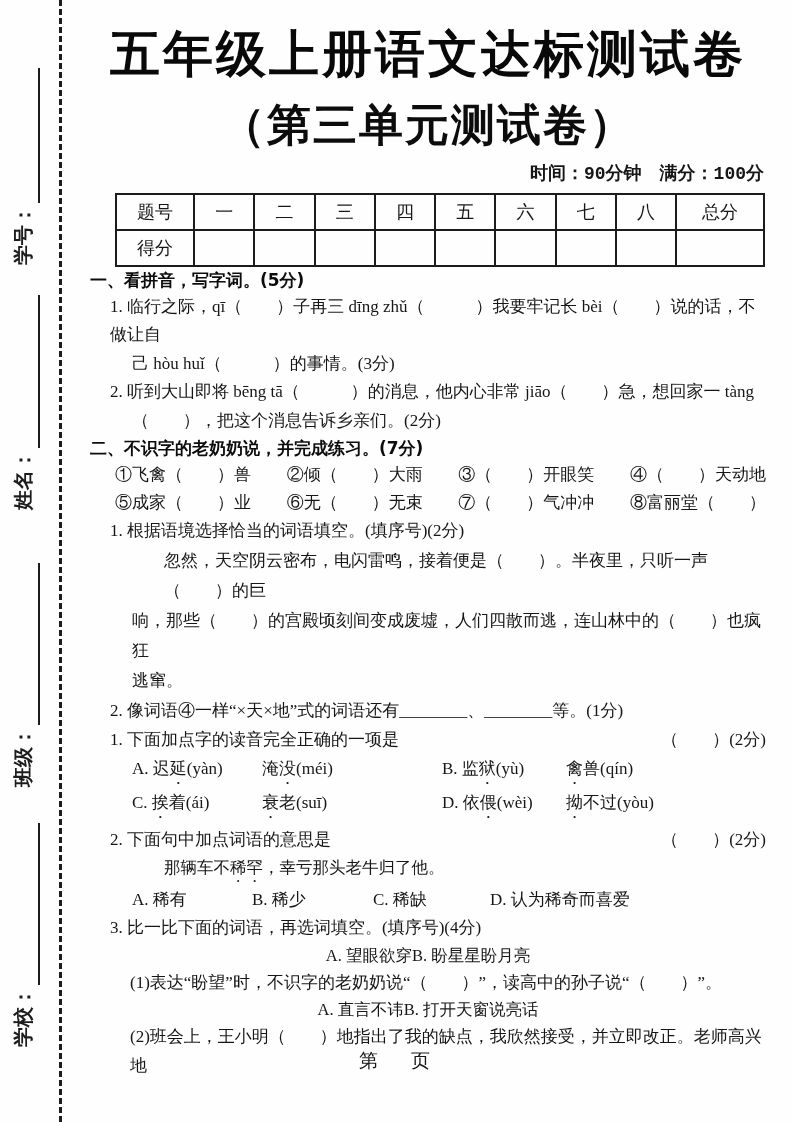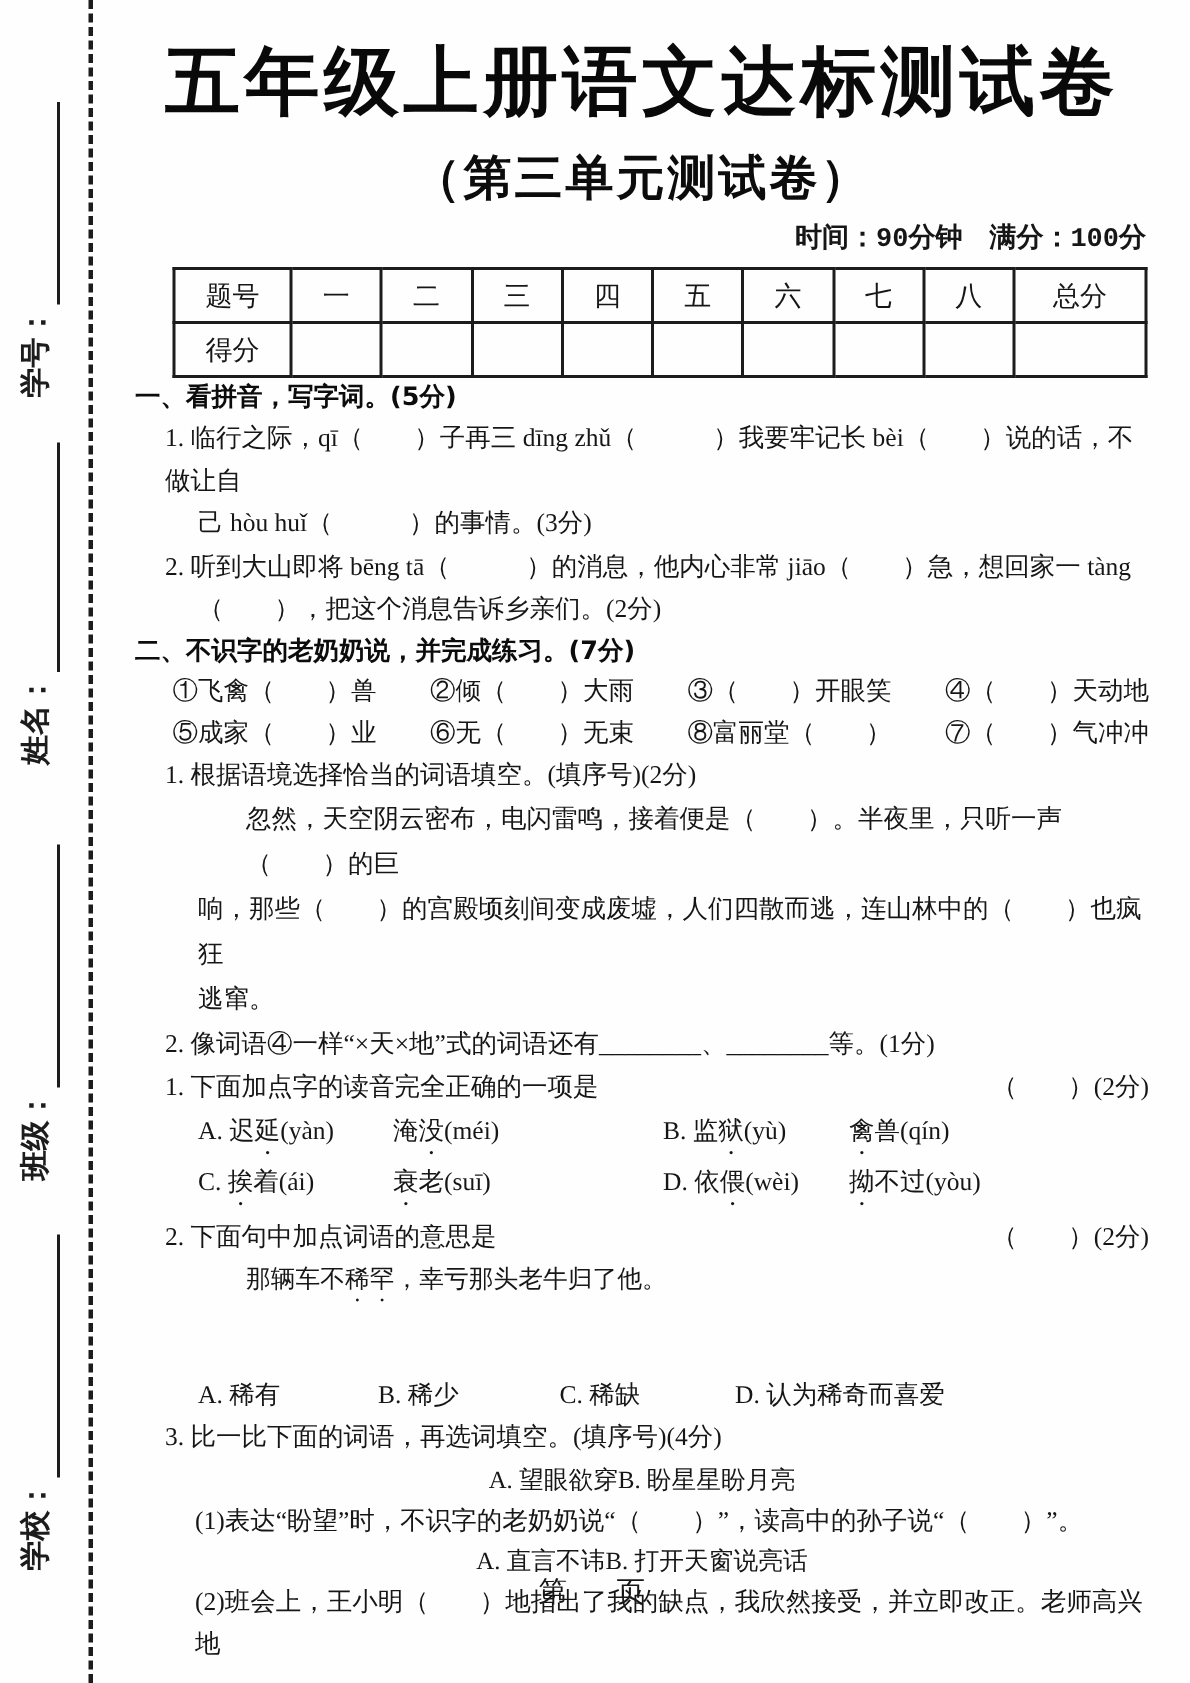--- a/index.html
+++ b/index.html
@@ -19,42 +19,42 @@
   .f1 { top:265px;  width:197px; }
   .f2 { top:510px;  width:215px; }
   .f3 { top:787px;  width:224px; }
   .f4 { top:1047px; width:224px; }
 
   .content { position:absolute; left:90px; top:0; width:676px; }
 
   .title    { margin:24px 0 0; text-align:center; font-family:"DejaVu Sans","Liberation Sans",sans-serif;
               font-weight:bold; font-size:50px; letter-spacing:3px; line-height:1.2; color:#090909; }
   .subtitle { margin:15px 0 0; text-align:center; font-family:"DejaVu Sans","Liberation Sans",sans-serif;
-              font-weight:bold; font-size:32px; letter-spacing:2px; line-height:1.2; color:#0c0c0c; }
+              font-weight:bold; font-size:44px; letter-spacing:2px; line-height:1.2; color:#0c0c0c; }
   .meta     { margin-top:9px; text-align:right; font-family:Liberation Mono, monospace;
               font-weight:bold; font-size:18px; padding-right:2px; }
 
   .score-table { border-collapse:collapse; margin:8px 0 0 25px; width:650px; table-layout:fixed; }
   .score-table td { border:2px solid #1c1c1c; height:34px; text-align:center; font-size:18px; padding:0; }
 
   .sec-head { margin-top:0; font-family:"DejaVu Sans","Liberation Sans",sans-serif;
               font-weight:bold; font-size:17px; line-height:26px; color:#0c0c0c; }
   .line  { font-size:17px; line-height:28.5px; }
   .lh30  { line-height:30px; }
   .ind1  { padding-left:20px; }
   .ind2  { padding-left:42px; }
   .indb  { padding-left:40px; }
   .para1 { padding-left:74px; }
 
   .words-row { display:flex; justify-content:space-between; padding-left:25px; font-size:17px; line-height:28px; }
   .stem-row  { display:flex; justify-content:space-between; font-size:17px; line-height:28px; padding-left:20px; }
 
   .opts4 { display:grid; padding-left:42px; font-size:17px; line-height:30px; }
   .g1 { grid-template-columns:130px 180px 124px auto; }
-  .g2 { grid-template-columns:120px 121px 117px auto; line-height:28px;margin-top:45px; }
+  .g2 { grid-template-columns:120px 121px 117px auto; line-height:28px; }
 
   .kai { font-size:16.5px; line-height:28px; }
   .pair-row { display:flex; justify-content:center; font-size:16.5px; line-height:27px; }
 
   .dot { -webkit-text-emphasis:filled dot #161616; -webkit-text-emphasis-position:under;
          text-emphasis:filled dot #161616; text-emphasis-position:under right; }
 
   .footer { position:absolute; left:60px; top:1048px; width:676px; text-align:center;
             font-size:19px; letter-spacing:7px; }
 </style>
@@ -138,22 +138,22 @@
     <div class="sec-head">二、不识字的老奶奶说，并完成练习。(7分)</div>
     <div class="words-row">
       <span>①飞禽（　　）兽</span>
       <span>②倾（　　）大雨</span>
       <span>③（　　）开眼笑</span>
       <span>④（　　）天动地</span>
     </div>
     <div class="words-row">
       <span>⑤成家（　　）业</span>
       <span>⑥无（　　）无束</span>
+      <span>⑦（　　）气冲冲</span>
       <span>⑧富丽堂（　　）</span>
-      <span>⑦（　　）气冲冲</span>
     </div>
     <div class="line ind1">1. 根据语境选择恰当的词语填空。(填序号)(2分)</div>
     <div class="line lh30 para1">忽然，天空阴云密布，电闪雷鸣，接着便是（　　）。半夜里，只听一声（　　）的巨</div>
     <div class="line lh30 ind2">响，那些（　　）的宫殿顷刻间变成废墟，人们四散而逃，连山林中的（　　）也疯狂</div>
     <div class="line lh30 ind2">逃窜。</div>
     <div class="line lh30 ind1">2. 像词语④一样“×天×地”式的词语还有________、________等。(1分)</div>
 
     <div class="stem-row">
       <span>1. 下面加点字的读音完全正确的一项是</span>
       <span>（　　）(2分)</span>

